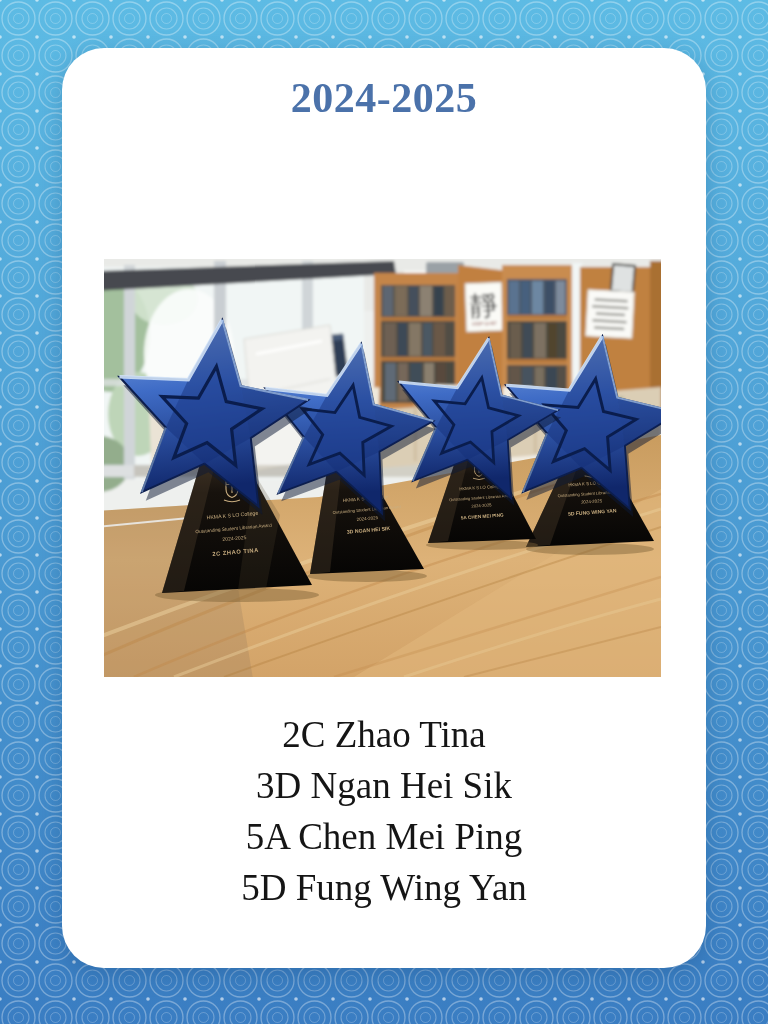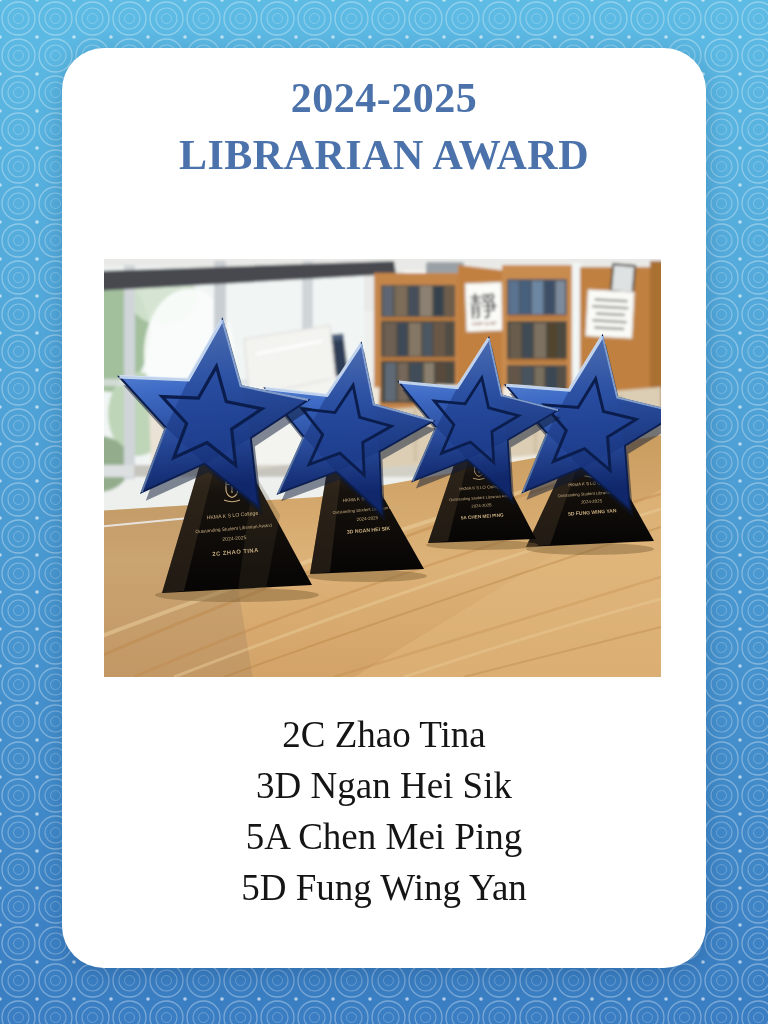--- a/index.html
+++ b/index.html
@@ -40,21 +40,20 @@
       </pattern>
     </defs>
     <rect width="768" height="1024" fill="url(#bgGrad)"></rect>
     <rect width="768" height="1024" fill="url(#circles)"></rect>
   </svg>
 
   <div class="card">
 
     <div class="title">
       <div>2024-2025</div>
-      <div>LIBRARIAN AWARD</div>
     </div>
 
     <svg class="photo" viewBox="0 0 557 418" width="557" height="418" role="img" aria-label="Four blue crystal star trophies on a wooden table in a school library">
       <defs>
         <linearGradient id="starGrad" x1="0" y1="0" x2="0.25" y2="1">
           <stop offset="0" stop-color="#8fb2e8"></stop>
           <stop offset="0.45" stop-color="#3f6cc6"></stop>
           <stop offset="1" stop-color="#10276b"></stop>
         </linearGradient>
         <linearGradient id="woodGrad" x1="0" y1="0" x2="0" y2="1">

